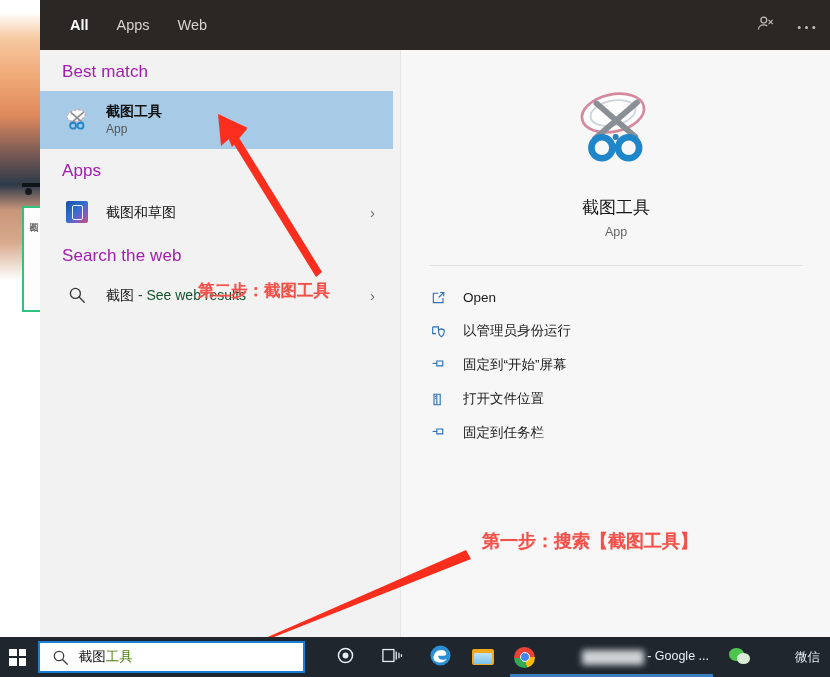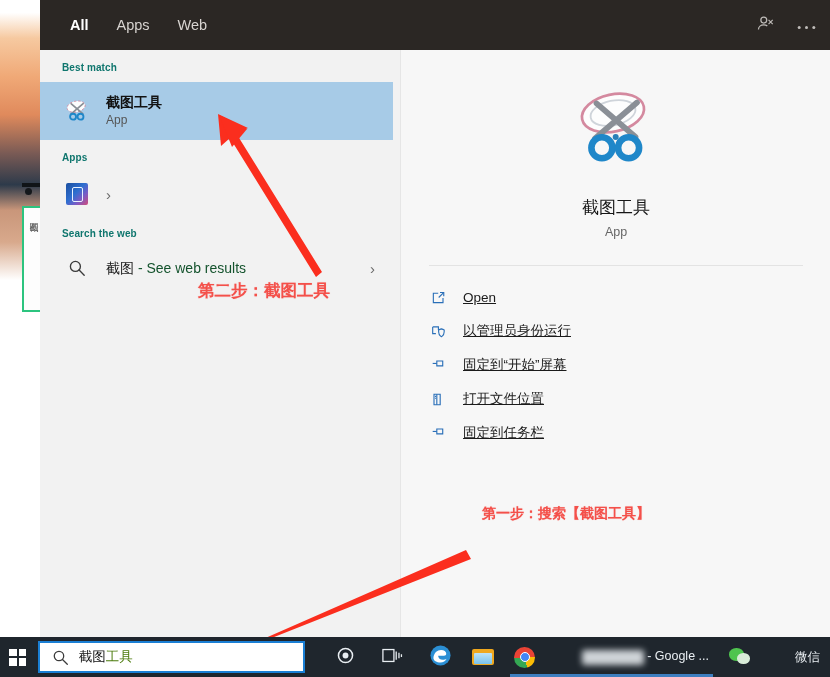--- a/index.html
+++ b/index.html
@@ -27,21 +27,21 @@
   .tabs{position:absolute;left:28px;top:0;height:50px;display:flex;align-items:center;gap:24px;}
   .tab{position:relative;color:#d8d4d1;font-size:14.5px;padding:16px 2px;height:64px;display:flex;align-items:center;cursor:default;}
   .tab.active{color:#ffffff;font-weight:600;}
   .tab.active::after{content:"";position:absolute;left:0;right:0;bottom:8px;height:3px;background:#0a84ff;border-radius:1px;}
   .tab .caret{margin-left:5px;font-size:9px;line-height:1;}
   .hdr-icons{position:absolute;right:14px;top:0;height:50px;display:flex;align-items:center;gap:22px;}
   .hdr-icon{color:#d9d6d3;opacity:.85;}
 
   
   .left-col{position:absolute;left:0;top:50px;width:353px;height:587px;background:#f2f2f2;}
-  .section-title{font-size:10px;font-weight:700;color:#0f766e;padding:12px 0 9px 22px;letter-spacing:.1px;}
+  .section-title{font-size:17px;font-weight:400;color:#a21caf;padding:12px 0 9px 22px;letter-spacing:.1px;}
   .row{display:flex;align-items:center;height:56px;padding:0 14px 0 22px;box-sizing:border-box;cursor:default;}
   .row.best{background:#a7cbe7;height:58px;}
   .row .ico{width:30px;height:30px;flex:0 0 30px;display:flex;align-items:center;justify-content:center;margin-right:14px;}
   .row .txt{flex:1;min-width:0;}
   .row .t1{font-size:14px;color:#121212;line-height:17px;white-space:nowrap;}
   .row .t2{font-size:12px;color:#565656;line-height:16px;margin-top:1px;}
   .row.best .t1{font-weight:600;}
   .chev{color:#6b6b6b;font-size:15px;padding-right:4px;}
   .webrow .t1{font-size:14px;color:#1a1a1a;}
   .webrow .t1 .dim{color:#14532d;}
@@ -54,27 +54,27 @@
 
   
   .right-pane{position:absolute;left:360px;top:50px;width:430px;height:587px;background:#f7f7f7;border-left:1px solid #e6e6e6;}
   .app-hero{padding-top:30px;text-align:center;}
   .hero-name{font-size:17px;color:#161616;margin-top:16px;}
   .hero-sub{font-size:12.5px;color:#666;margin-top:6px;}
   .divider{margin:26px 28px 0 28px;height:1px;background:#e3e3e3;}
   .actions{margin-top:14px;}
   .action{display:flex;align-items:center;height:34px;padding-left:30px;cursor:default;}
   .action .aico{width:24px;flex:0 0 24px;display:flex;align-items:center;justify-content:flex-start;color:#2a6fb8;}
-  .action .alabel{font-size:13.5px;color:#1b1b1b;margin-left:8px;white-space:nowrap;text-decoration:underline;}
+  .action .alabel{font-size:13.5px;color:#1b1b1b;margin-left:8px;white-space:nowrap;}
 
   
   .anno{position:absolute;color:#f4504a;font-weight:700;white-space:nowrap;
     text-shadow:0 0 1px rgba(244,80,74,.4);}
   #anno-step2{left:198px;top:280px;font-size:16.5px;}
-  #anno-step1{left:482px;top:505px;font-size:14px;}
+  #anno-step1{left:482px;top:529px;font-size:18px;}
   .arrow-svg{position:absolute;left:0;top:0;width:830px;height:677px;pointer-events:none;}
 
   
   .taskbar{position:absolute;left:0;bottom:0;width:830px;height:40px;background:#1f262d;display:flex;align-items:center;}
   .start-btn{width:46px;height:40px;display:flex;align-items:center;justify-content:center;cursor:default;}
   .win-logo{width:17px;height:17px;display:grid;grid-template-columns:1fr 1fr;grid-template-rows:1fr 1fr;gap:2px;}
   .win-logo i{background:#ffffff;display:block;}
   .search-box{width:344px;height:32px;background:#ffffff;border:2px solid #1a7fd4;box-sizing:border-box;
     display:flex;align-items:center;margin-left:2px;cursor:text;}
   .search-box .sico{margin:0 10px 0 12px;color:#3a3a3a;display:flex;}
@@ -164,20 +164,23 @@
           <div class="t2">App</div>
         </span>
       </div>
 
       <div class="section-title">Apps</div>
 
       <div class="row applist">
         <span class="ico">
             <span class="appicon"></span>
           </span>
+        <span class="txt">
+          <div class="t1">截图和草图</div>
+        </span>
         <span class="chev">›</span>
       </div>
 
       <div class="section-title">Search the web</div>
 
       <div class="row webrow">
         <span class="ico">
           <svg width="18" height="18" viewBox="0 0 18 18" fill="none" stroke="#3a3a3a" stroke-width="1.35">
             <circle cx="7.4" cy="7.4" r="5"></circle>
               <path d="M11.1 11.1 L16.2 16.2" stroke-linecap="round"></path>

